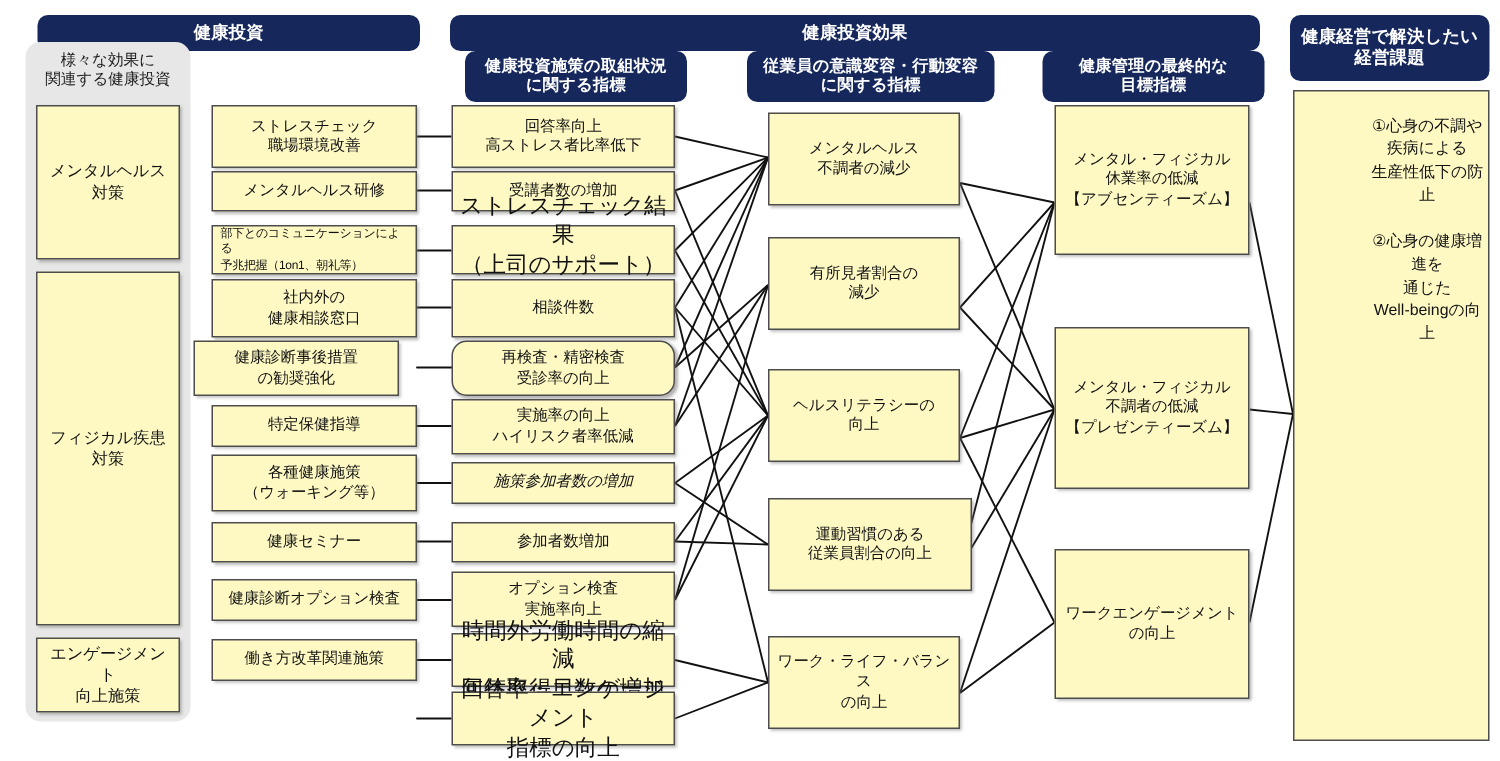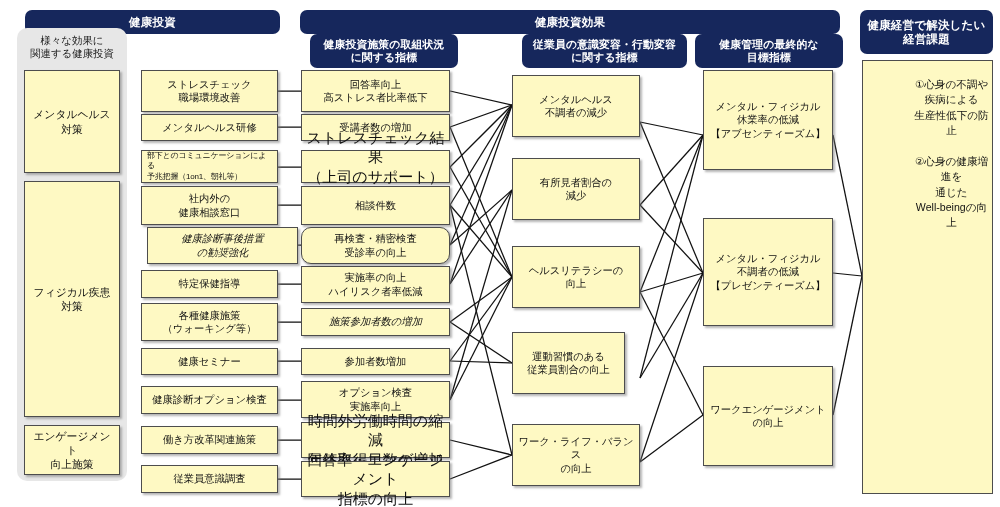--- a/index.html
+++ b/index.html
@@ -118,21 +118,21 @@
   <div class="banner" style="left:860px;top:10px;width:133px;height:44px;white-space:pre-line;">
     <span>健康経営で解決したい
 経営課題</span>
   </div>
 
   <div class="banner sub" style="left:310px;top:34px;width:148px;height:34px;white-space:pre-line;">
     <span>健康投資施策の取組状況
 に関する指標</span>
   </div>
 
-  <div class="banner sub" style="left:498px;top:34px;width:165px;height:34px;white-space:pre-line;margin-left:24px;">
+  <div class="banner sub" style="left:498px;top:34px;width:165px;height:34px;white-space:pre-line;">
     <span>従業員の意識変容・行動変容
 に関する指標</span>
   </div>
 
   <div class="banner sub" style="left:695px;top:34px;width:148px;height:34px;white-space:pre-line;">
     <span>健康管理の最終的な
 目標指標</span>
   </div>
 
   <div class="graypanel" style="left:17px;top:28px;width:110px;height:453px;"></div>
@@ -163,43 +163,40 @@
     <span style="white-space:pre-line;">メンタルヘルス研修</span>
     </div>
   <div class="node t8" style="left:141px;top:150px;width:137px;height:33px;">
     <span style="white-space:pre-line;text-align:left;padding-left:5px;">部下とのコミュニケーションによる
 予兆把握（1on1、朝礼等）</span>
     </div>
   <div class="node t10" style="left:141px;top:186px;width:137px;height:39px;">
     <span style="white-space:pre-line;">社内外の
 健康相談窓口</span>
     </div>
-  <div class="node t10" style="left:147px;top:227px;width:151px;height:37px;font-style:italic;">
+  <div class="node t10" style="left:129px;top:227px;width:137px;height:37px;">
     <span style="white-space:pre-line;">健康診断事後措置
 の勧奨強化</span>
     </div>
   <div class="node t10" style="left:141px;top:270px;width:137px;height:28px;">
     <span style="white-space:pre-line;">特定保健指導</span>
     </div>
   <div class="node t10" style="left:141px;top:303px;width:137px;height:38px;">
     <span style="white-space:pre-line;">各種健康施策
 （ウォーキング等）</span>
     </div>
   <div class="node t10" style="left:141px;top:348px;width:137px;height:27px;">
     <span style="white-space:pre-line;">健康セミナー</span>
     </div>
   <div class="node t10" style="left:141px;top:386px;width:137px;height:28px;">
     <span style="white-space:pre-line;">健康診断オプション検査</span>
     </div>
   <div class="node t10" style="left:141px;top:426px;width:137px;height:28px;">
     <span style="white-space:pre-line;">働き方改革関連施策</span>
     </div>
-  <div class="node t10" style="left:141px;top:465px;width:137px;height:28px;">
-    <span style="white-space:pre-line;">従業員意識調査</span>
-    </div>
 
   <div class="node t10" style="left:301px;top:70px;width:149px;height:42px;">
     <span style="white-space:pre-line;text-align:center;">回答率向上
 高ストレス者比率低下</span>
     </div>
   <div class="node t10" style="left:301px;top:114px;width:149px;height:27px;">
     <span style="white-space:pre-line;">受講者数の増加</span>
     </div>
   <div class="node t9" style="left:301px;top:150px;width:149px;height:33px;">
     <span style="white-space:pre-line;">ストレスチェック結果
@@ -240,21 +237,21 @@
 不調者の減少</span>
     </div>
   <div class="node t10" style="left:512px;top:158px;width:128px;height:62px;">
     <span style="white-space:pre-line;">有所見者割合の
 減少</span>
     </div>
   <div class="node t10" style="left:512px;top:246px;width:128px;height:62px;">
     <span style="white-space:pre-line;">ヘルスリテラシーの
 向上</span>
     </div>
-  <div class="node t10" style="left:512px;top:332px;width:113px;height:62px;">
+  <div class="node t10" style="left:512px;top:332px;width:136px;height:62px;">
     <span style="white-space:pre-line;">運動習慣のある
 従業員割合の向上</span>
     </div>
   <div class="node t10" style="left:512px;top:424px;width:128px;height:62px;">
     <span style="white-space:pre-line;">ワーク・ライフ・バランス
 の向上</span>
     </div>
 
   <div class="node t10" style="left:703px;top:70px;width:130px;height:100px;">
     <span style="white-space:pre-line;">メンタル・フィジカル

